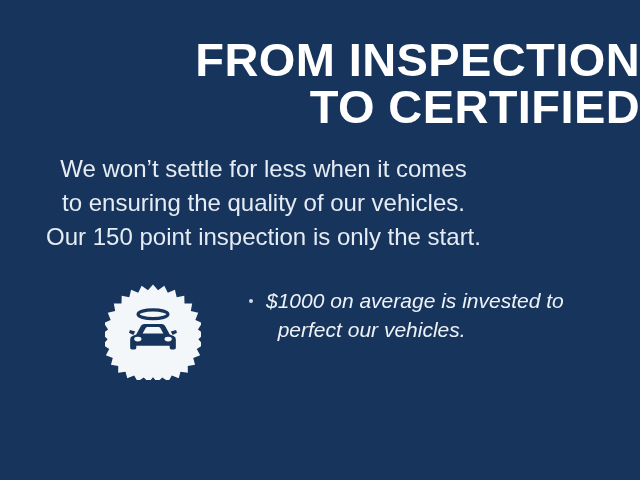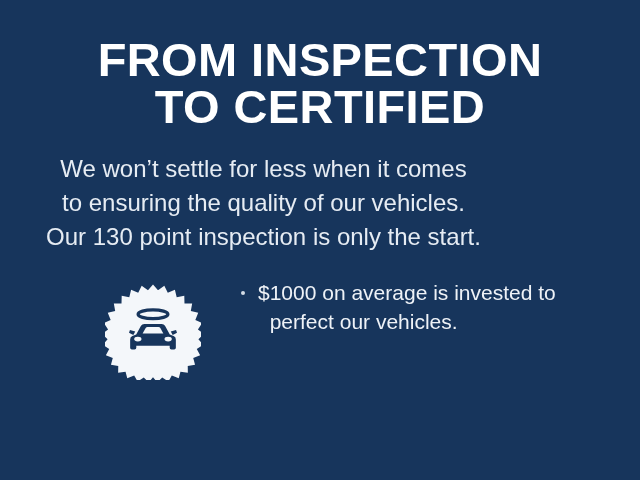--- a/index.html
+++ b/index.html
@@ -22,21 +22,21 @@
     background: #17355c;
     box-sizing: border-box;
   }
 
   
   .headline {
     position: absolute;
     left: 0;
     top: 36px;
     width: 640px;
-    text-align: center;
+    text-align: right;
     color: #ffffff;
     font-size: 47px;
     line-height: 47px;
     font-weight: 700;
     letter-spacing: 0.4px;
     white-space: nowrap;
   }
   .headline .hl-line {
     display: block;
   }
@@ -162,21 +162,21 @@
 <div id="banner">
 
   <div class="headline">
     <span class="hl-line">FROM INSPECTION</span>
     <span class="hl-line">TO CERTIFIED</span>
   </div>
 
   <div class="subcopy">
     <span class="sub-line">We won’t settle for less when it comes</span>
     <span class="sub-line">to ensuring the quality of our vehicles.</span>
-    <span class="sub-line">Our 130 point inspection is only the start.</span>
+    <span class="sub-line">Our 150 point inspection is only the start.</span>
   </div>
 
   <div class="lower">
 
     <div class="seal-block">
 
       <div class="seal">
         <svg viewBox="0 0 100 100" xmlns="http://www.w3.org/2000/svg" aria-hidden="true">
           <polygon fill="#f4f7fa" points="50,0.5 55.2,6.4 61.8,1.9 65.4,9.0 72.8,5.9 74.7,13.8 82.6,12.2 82.8,20.3 90.8,20.3 89.4,28.2 97.1,29.9 94.1,37.4 101.2,40.6 96.8,47.3 102.9,51.9 97.3,57.6 102.2,63.3 95.6,67.7 99.1,74.1 91.9,77.1 93.8,84.0 86.2,85.4 86.3,92.5 78.6,91.3 76.8,98.2 69.6,95.4 66.0,101.6 59.6,97.3 54.5,102.5 50,97.1 45.5,102.5 40.4,97.3 34.0,101.6 30.4,95.4 23.2,98.2 21.4,91.3 13.7,92.5 13.8,85.4 6.2,84.0 8.1,77.1 0.9,74.1 4.4,67.7 -2.2,63.3 2.7,57.6 -2.9,51.9 3.2,47.3 -1.2,40.6 5.9,37.4 2.9,29.9 10.6,28.2 9.2,20.3 17.2,20.3 17.4,12.2 25.3,13.8 27.2,5.9 34.6,9.0 38.2,1.9 44.8,6.4"></polygon>
 
@@ -190,21 +190,21 @@
           <ellipse cx="65.8" cy="57.4" rx="3.8" ry="2.4" fill="#f4f7fa"></ellipse>
 
           <path fill="#17355c" d="M26.0 48.0 L31.5 49.5 L29.5 53.0 L25.0 50.8 Z"></path>
           <path fill="#17355c" d="M74.0 48.0 L68.5 49.5 L70.5 53.0 L75.0 50.8 Z"></path>
         </svg>
       </div>
 
 
     </div>
 
-    <ul class="bullets" style="list-style:none;margin:0;padding:0;">
+    <ul class="bullets" style="list-style:none;margin:8px;padding:0;font-style:italic;">
       <li class="bullet-item">
         <span class="bullet-dot"></span>
         <span class="bullet-text">$1000 on average is invested to
   perfect our vehicles.</span>
       </li>
     </ul>
 
   </div>
 </div>
 

